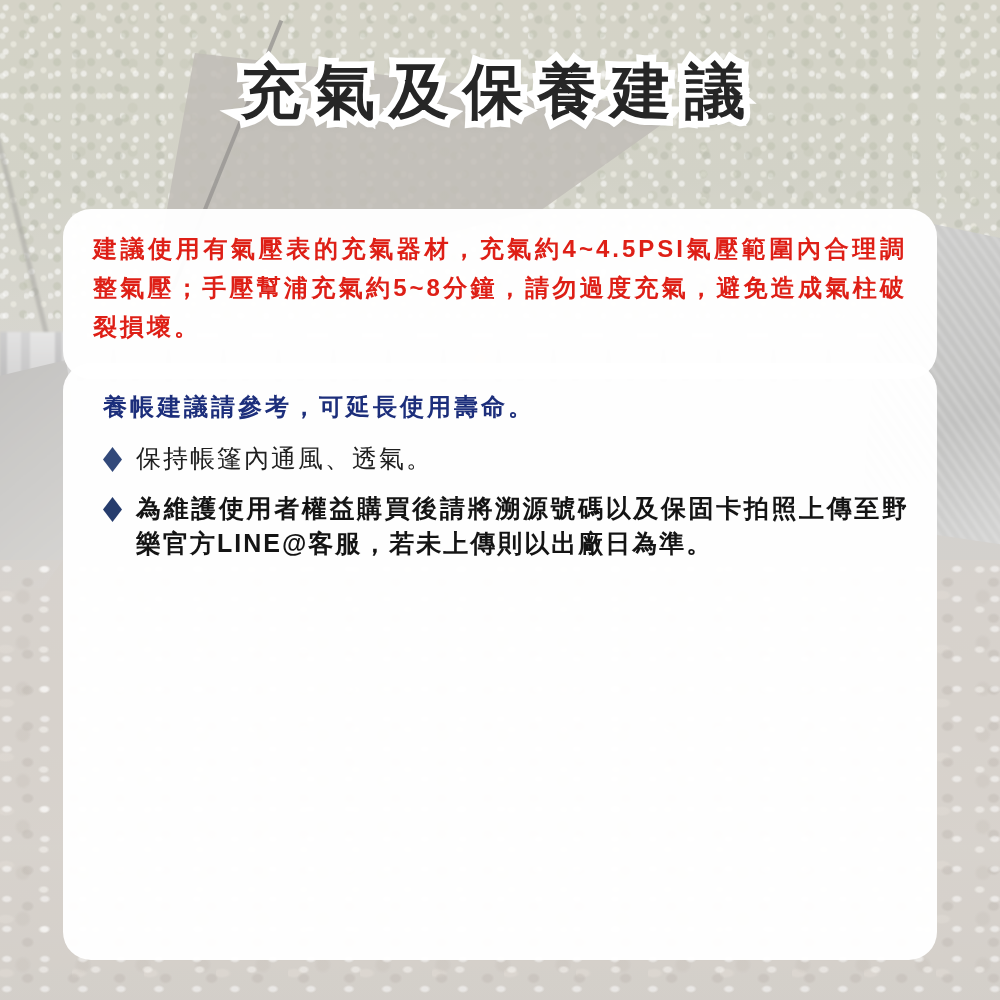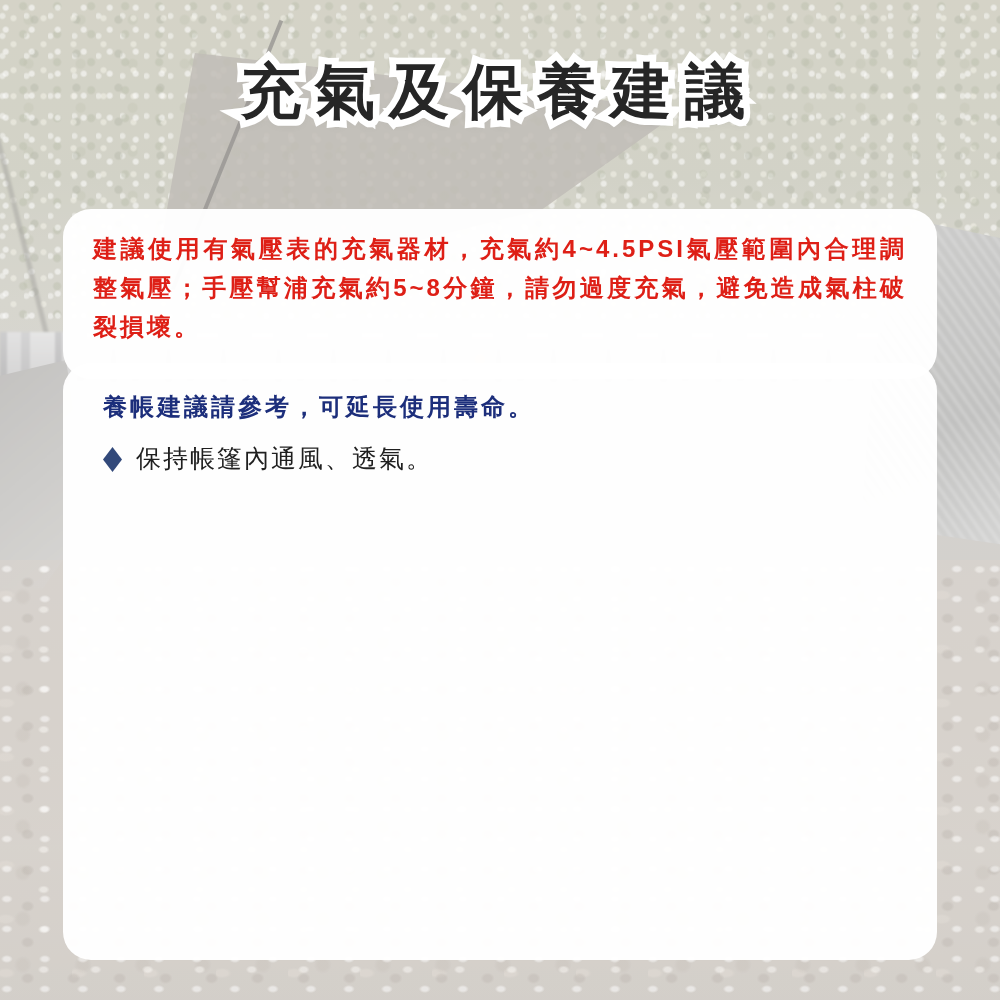--- a/index.html
+++ b/index.html
@@ -166,16 +166,20 @@
   </div>
 
   <div class="box box-care">
     <h2 class="care-heading">養帳建議請參考，可延長使用壽命。</h2>
 
     <ul class="bullet-list">
       <li class="bullet-item">
         <span class="diamond diamond-navy"></span>
         <span class="bullet-text t-black">保持帳篷內通風、透氣。</span>
       </li>
+      <li class="bullet-item">
+        <span class="diamond diamond-navy2"></span>
+        <span class="bullet-text t-bold">為維護使用者權益購買後請將溯源號碼以及保固卡拍照上傳至野樂官方LINE@客服，若未上傳則以出廠日為準。</span>
+      </li>
     </ul>
   </div>
 
 </div>
 
 </body></html>

